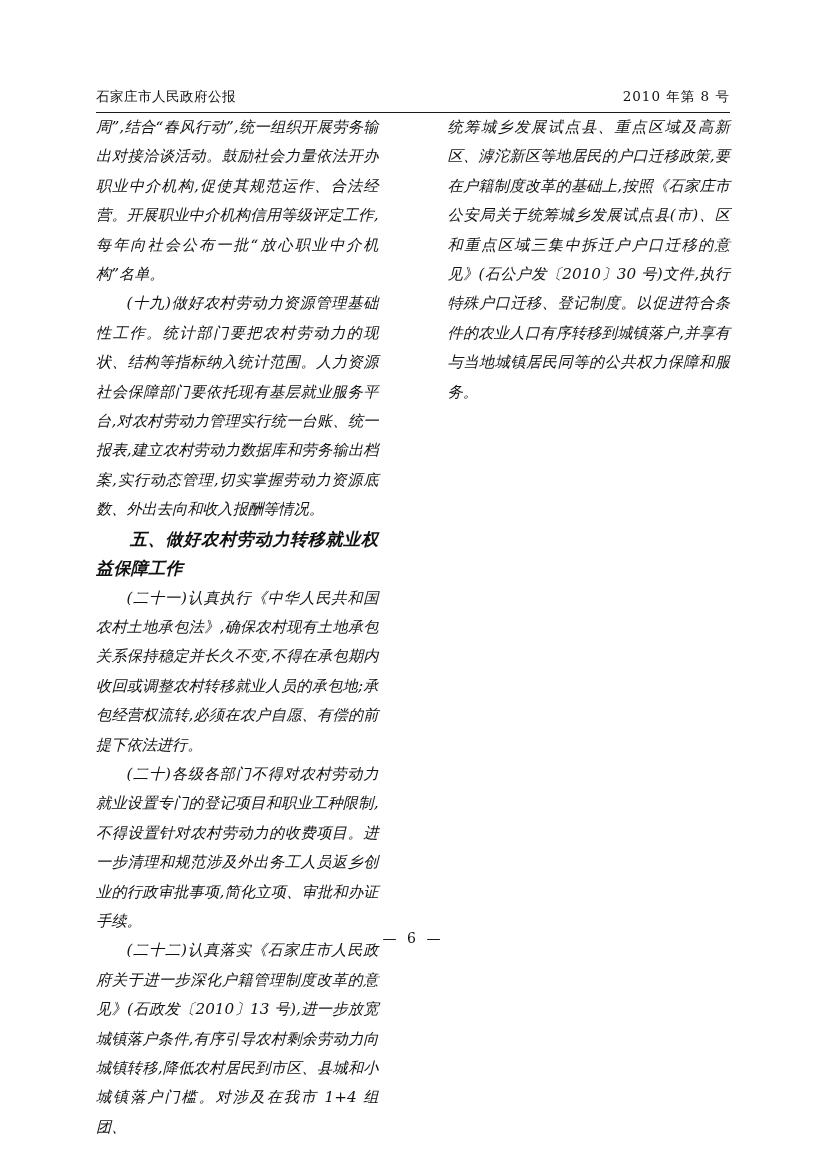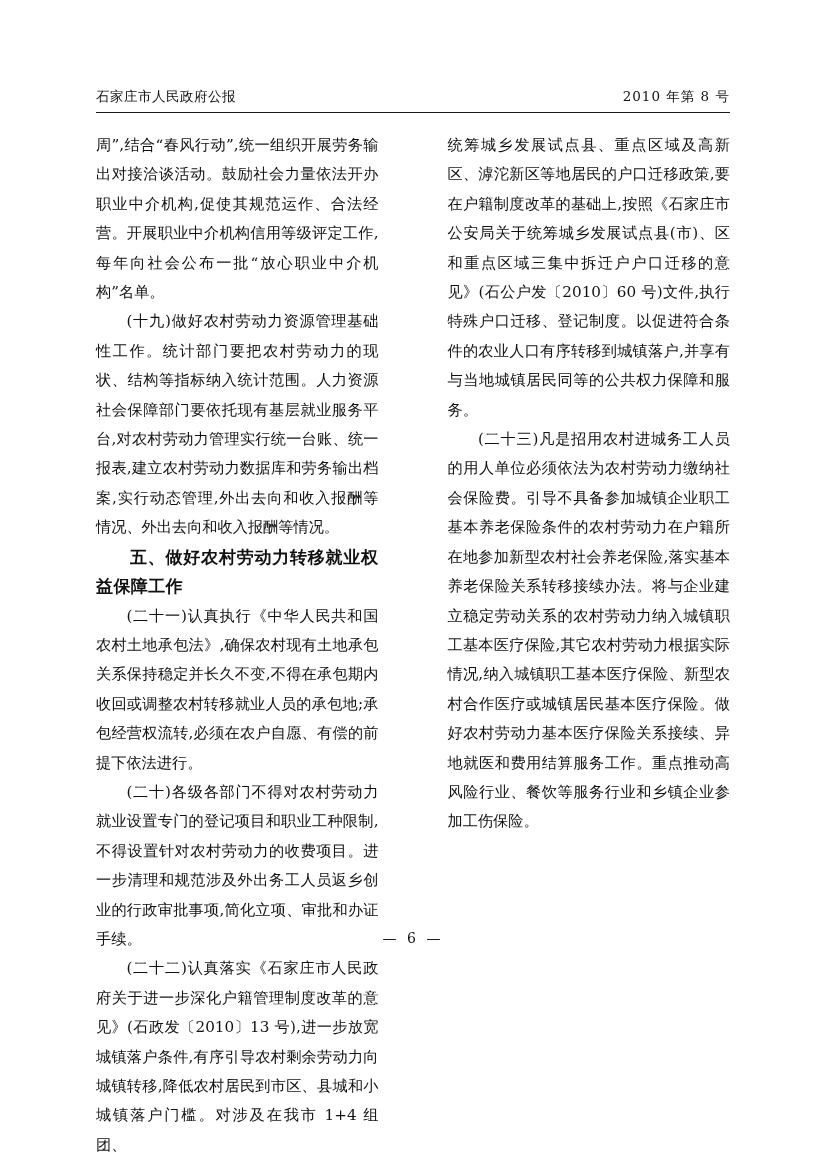--- a/index.html
+++ b/index.html
@@ -33,22 +33,22 @@
     font-family: "DejaVu Serif", "Liberation Serif", serif;
   }
   .header .hdr-right {
     font-family: "DejaVu Serif", "Liberation Serif", serif;
     letter-spacing: 1px;
     margin-left: 36px;
   }
   .columns {
     display: flex;
     gap: 69px;
-    margin-top: 18px;
     height: 905px;
+    font-style: italic;
   }
   .col {
     width: 288px;
     font-size: 15.2px;
     line-height: 29.4px;
     text-align: justify;
     text-justify: inter-ideograph;
   }
   .col p {
     margin: 0;
@@ -83,30 +83,29 @@
 
   <div class="header">
     <div class="hdr-left">石家庄市人民政府公报</div>
     <div class="hdr-right">2010 年第 8 号</div>
   </div>
 
   <div class="columns">
 
     <div class="col">
       <p>周”,结合“春风行动”,统一组织开展劳务输出对接洽谈活动。鼓励社会力量依法开办职业中介机构,促使其规范运作、合法经营。开展职业中介机构信用等级评定工作,每年向社会公布一批“放心职业中介机构”名单。</p>
-      <p class="ind">(十九)做好农村劳动力资源管理基础性工作。统计部门要把农村劳动力的现状、结构等指标纳入统计范围。人力资源社会保障部门要依托现有基层就业服务平台,对农村劳动力管理实行统一台账、统一报表,建立农村劳动力数据库和劳务输出档案,实行动态管理,外出去向和收入报酬等情况、外出去向和收入报酬等情况。</p>
+      <p class="ind">(十九)做好农村劳动力资源管理基础性工作。统计部门要把农村劳动力的现状、结构等指标纳入统计范围。人力资源社会保障部门要依托现有基层就业服务平台,对农村劳动力管理实行统一台账、统一报表,建立农村劳动力数据库和劳务输出档案,实行动态管理,切实掌握劳动力资源底数、外出去向和收入报酬等情况。</p>
       <p class="sec">五、做好农村劳动力转移就业权益保障工作</p>
       <p class="ind">(二十一)认真执行《中华人民共和国农村土地承包法》,确保农村现有土地承包关系保持稳定并长久不变,不得在承包期内收回或调整农村转移就业人员的承包地;承包经营权流转,必须在农户自愿、有偿的前提下依法进行。</p>
       <p class="ind">(二十)各级各部门不得对农村劳动力就业设置专门的登记项目和职业工种限制,不得设置针对农村劳动力的收费项目。进一步清理和规范涉及外出务工人员返乡创业的行政审批事项,简化立项、审批和办证手续。</p>
       <p class="ind">(二十二)认真落实《石家庄市人民政府关于进一步深化户籍管理制度改革的意见》(石政发〔2010〕13 号),进一步放宽城镇落户条件,有序引导农村剩余劳动力向城镇转移,降低农村居民到市区、县城和小城镇落户门槛。对涉及在我市 1+4 组团、</p>
     </div>
 
     <div class="col">
-      <p>统筹城乡发展试点县、重点区域及高新区、滹沱新区等地居民的户口迁移政策,要在户籍制度改革的基础上,按照《石家庄市公安局关于统筹城乡发展试点县(市)、区和重点区域三集中拆迁户户口迁移的意见》(石公户发〔2010〕60 号)文件,执行特殊户口迁移、登记制度。以促进符合条件的农业人口有序转移到城镇落户,并享有与当地城镇居民同等的公共权力保障和服务。</p>
-      <p class="ind">(二十三)凡是招用农村进城务工人员的用人单位必须依法为农村劳动力缴纳社会保险费。引导不具备参加城镇企业职工基本养老保险条件的农村劳动力在户籍所在地参加新型农村社会养老保险,落实基本养老保险关系转移接续办法。将与企业建立稳定劳动关系的农村劳动力纳入城镇职工基本医疗保险,其它农村劳动力根据实际情况,纳入城镇职工基本医疗保险、新型农村合作医疗或城镇居民基本医疗保险。做好农村劳动力基本医疗保险关系接续、异地就医和费用结算服务工作。重点推动高风险行业、餐饮等服务行业和乡镇企业参加工伤保险。</p>
+      <p>统筹城乡发展试点县、重点区域及高新区、滹沱新区等地居民的户口迁移政策,要在户籍制度改革的基础上,按照《石家庄市公安局关于统筹城乡发展试点县(市)、区和重点区域三集中拆迁户户口迁移的意见》(石公户发〔2010〕30 号)文件,执行特殊户口迁移、登记制度。以促进符合条件的农业人口有序转移到城镇落户,并享有与当地城镇居民同等的公共权力保障和服务。</p>
     </div>
 
   </div>
 
   <div class="footer">
     <span class="pgnum">— 6 —</span>
   </div>
 
 </div>
 

